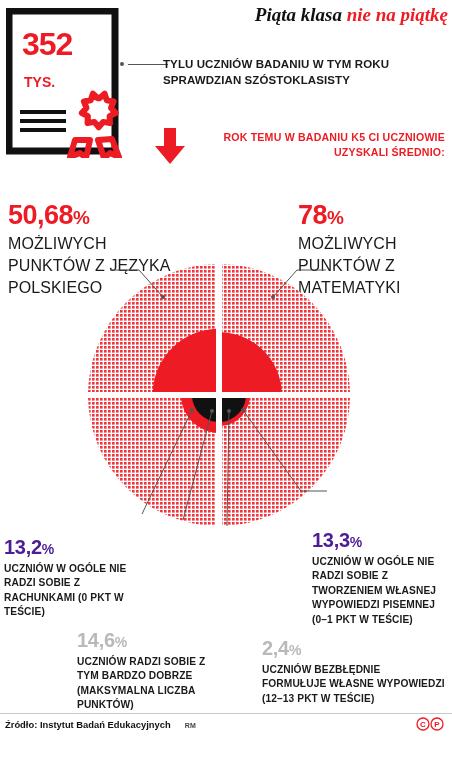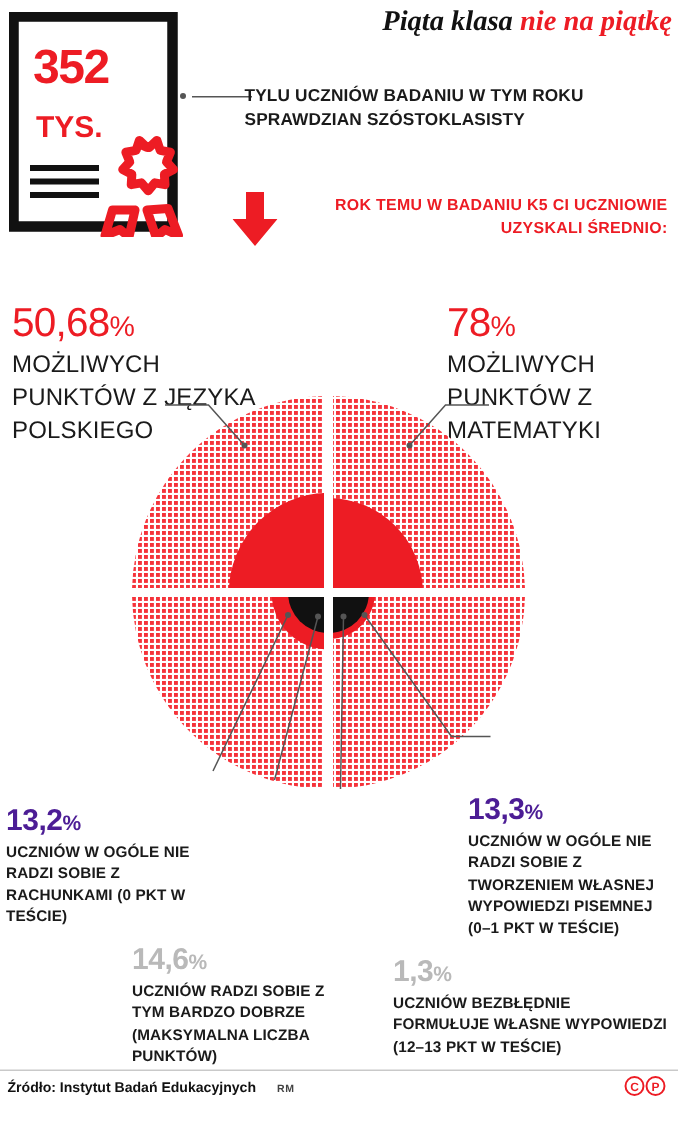--- a/index.html
+++ b/index.html
@@ -11,21 +11,21 @@
   .abs{position:absolute;}
 
   
   #doc-icon{left:6px;top:8px;width:118px;height:150px;}
   #doc-icon svg{display:block;}
   #big-number{
     left:22px;top:28px;font-size:32px;font-weight:bold;color:#ed1c24;
     letter-spacing:-1px;line-height:1;
   }
   #big-number-unit{
-    left:24px;top:74px;font-size:20px;font-weight:bold;color:#ed1c24;
+    left:24px;top:74px;font-size:14px;font-weight:bold;color:#ed1c24;
     letter-spacing:0px;
   }
 
   #title{
     left:148px;top:4px;width:300px;text-align:right;
     font-family:"Liberation Serif","DejaVu Serif",serif;
     font-style:italic;font-size:19px;font-weight:bold;color:#111;
     white-space:nowrap;
   }
   #title .red{color:#ed1c24;}
@@ -37,40 +37,40 @@
     line-height:1.38;letter-spacing:.1px;color:#1a1a1a;
   }
 
   #arrow{left:155px;top:128px;}
   #k5-note{
     left:195px;top:130px;width:250px;font-size:10.6px;font-weight:bold;
     line-height:1.42;color:#ed1c24;letter-spacing:.2px;text-align:right;
   }
 
   
-  .pct-big{font-size:27px;font-weight:normal;color:#ed1c24;line-height:1;letter-spacing:-.5px;}
+  .pct-big{font-size:27px;font-weight:bold;color:#ed1c24;line-height:1;letter-spacing:-.5px;}
   .pct-big .sm{font-size:19px;}
   .pct-sub{font-size:16px;font-weight:400;line-height:1.36;color:#1a1a1a;letter-spacing:.1px;}
 
   #left-top-block{left:8px;top:202px;width:180px;}
   #right-top-block{left:298px;top:202px;width:150px;}
 
   
   #chart{left:64px;top:258px;width:310px;height:280px;}
 
   
   .pct-mid{font-size:20px;font-weight:bold;color:#4c1d95;line-height:1;letter-spacing:-.3px;}
   .pct-mid .sm{font-size:14px;}
   .pct-grey{font-size:20px;font-weight:bold;color:#b9b9b9;line-height:1;letter-spacing:-.3px;}
   .pct-grey .sm{font-size:14px;}
   .cap{font-size:10.2px;font-weight:600;line-height:1.42;color:#1a1a1a;letter-spacing:.1px;}
 
   #bl-block{left:4px;top:537px;width:130px;}
   #br-block{left:312px;top:530px;width:140px;}
-  #bl2-block{left:88px;top:630px;width:140px;}
+  #bl2-block{left:77px;top:630px;width:140px;}
   #br2-block{left:262px;top:638px;width:185px;}
 
   
   #footer-rule{left:0;top:713px;width:452px;height:1px;background:#c9c9c9;}
   #source{left:5px;top:719px;font-size:9.4px;font-weight:600;color:#111;}
   #source .rm{font-size:7px;color:#444;margin-left:14px;letter-spacing:.4px;}
   #logo{right:8px;top:717px;}
 </style>
 </head>
 <body>
@@ -190,21 +190,21 @@
   <div class="pct-mid"><span>13,3</span><span class="sm">%</span></div>
   <div class="cap" style="margin-top:5px">UCZNIÓW W OGÓLE NIE RADZI SOBIE Z TWORZENIEM WŁASNEJ WYPOWIEDZI PISEMNEJ (0–1 PKT W TEŚCIE)</div>
 </div>
 
 <div class="abs" id="bl2-block">
   <div class="pct-grey"><span>14,6</span><span class="sm">%</span></div>
   <div class="cap" style="margin-top:5px">UCZNIÓW RADZI SOBIE Z TYM BARDZO DOBRZE (MAKSYMALNA LICZBA PUNKTÓW)</div>
 </div>
 
 <div class="abs" id="br2-block">
-  <div class="pct-grey"><span>1,3</span><span class="sm">%</span></div>
+  <div class="pct-grey"><span>2,4</span><span class="sm">%</span></div>
   <div class="cap" style="margin-top:5px">UCZNIÓW BEZBŁĘDNIE FORMUŁUJE WŁASNE WYPOWIEDZI (12–13 PKT W TEŚCIE)</div>
 </div>
 
 <div class="abs" id="footer-rule"></div>
 <div class="abs" id="source"><span>Źródło: Instytut Badań Edukacyjnych</span><span class="rm">RM</span></div>
 <div class="abs" id="logo">
   <svg width="28" height="14" viewBox="0 0 28 14">
     <circle cx="7" cy="7" r="6" fill="none" stroke="#ed1c24" stroke-width="1.3"></circle>
     <text x="7" y="10.2" font-family="Liberation Sans, sans-serif" font-size="8" font-weight="bold" fill="#ed1c24" text-anchor="middle">C</text>
     <circle cx="21" cy="7" r="6" fill="none" stroke="#ed1c24" stroke-width="1.3"></circle>

